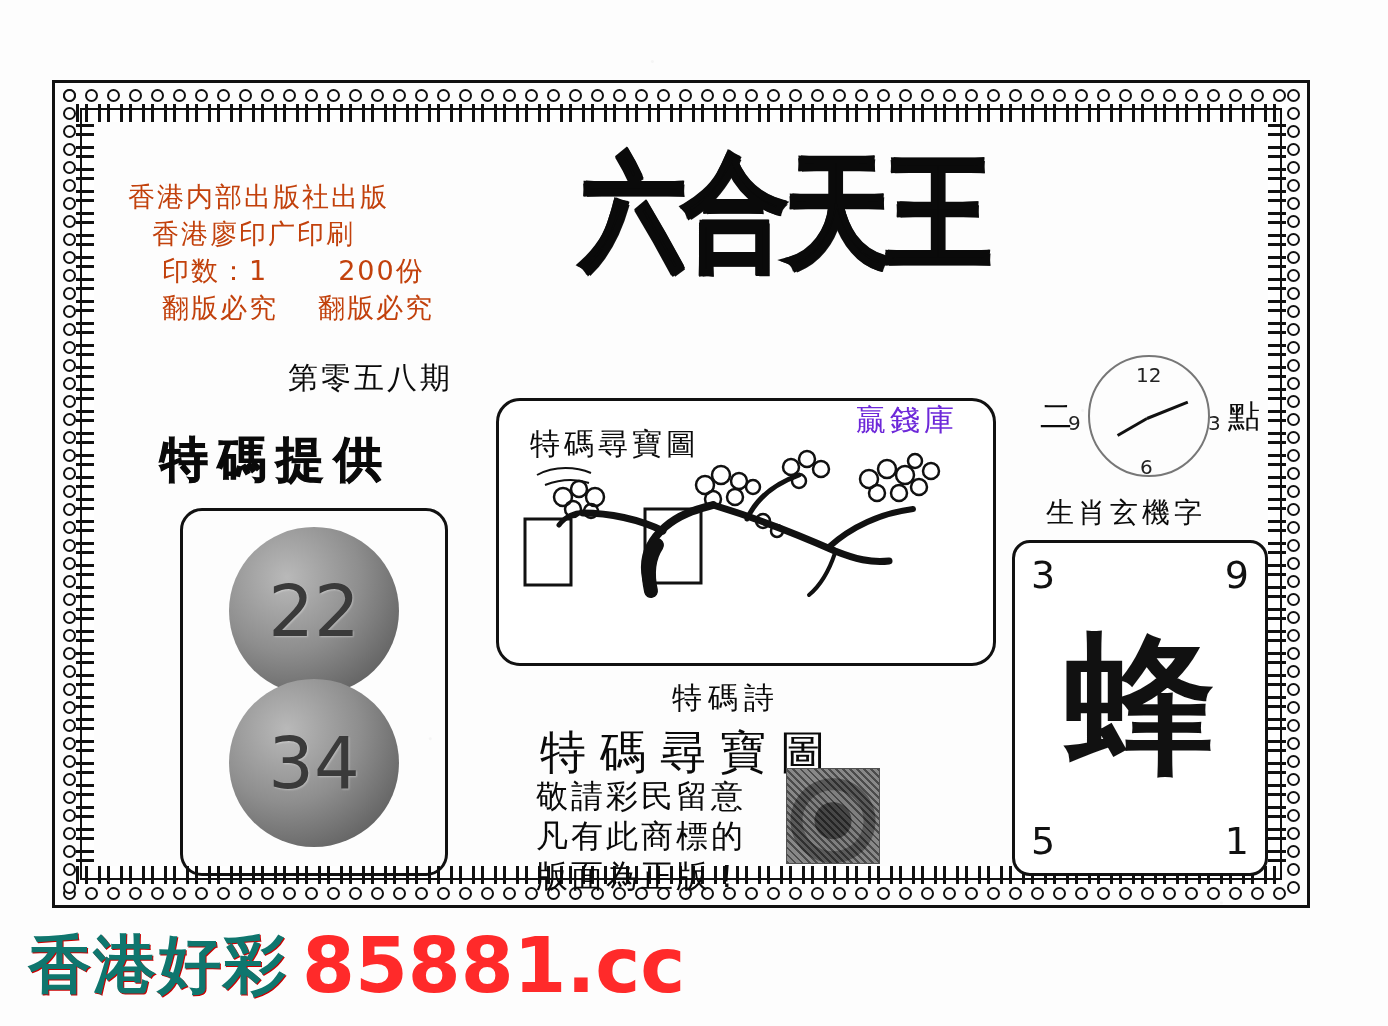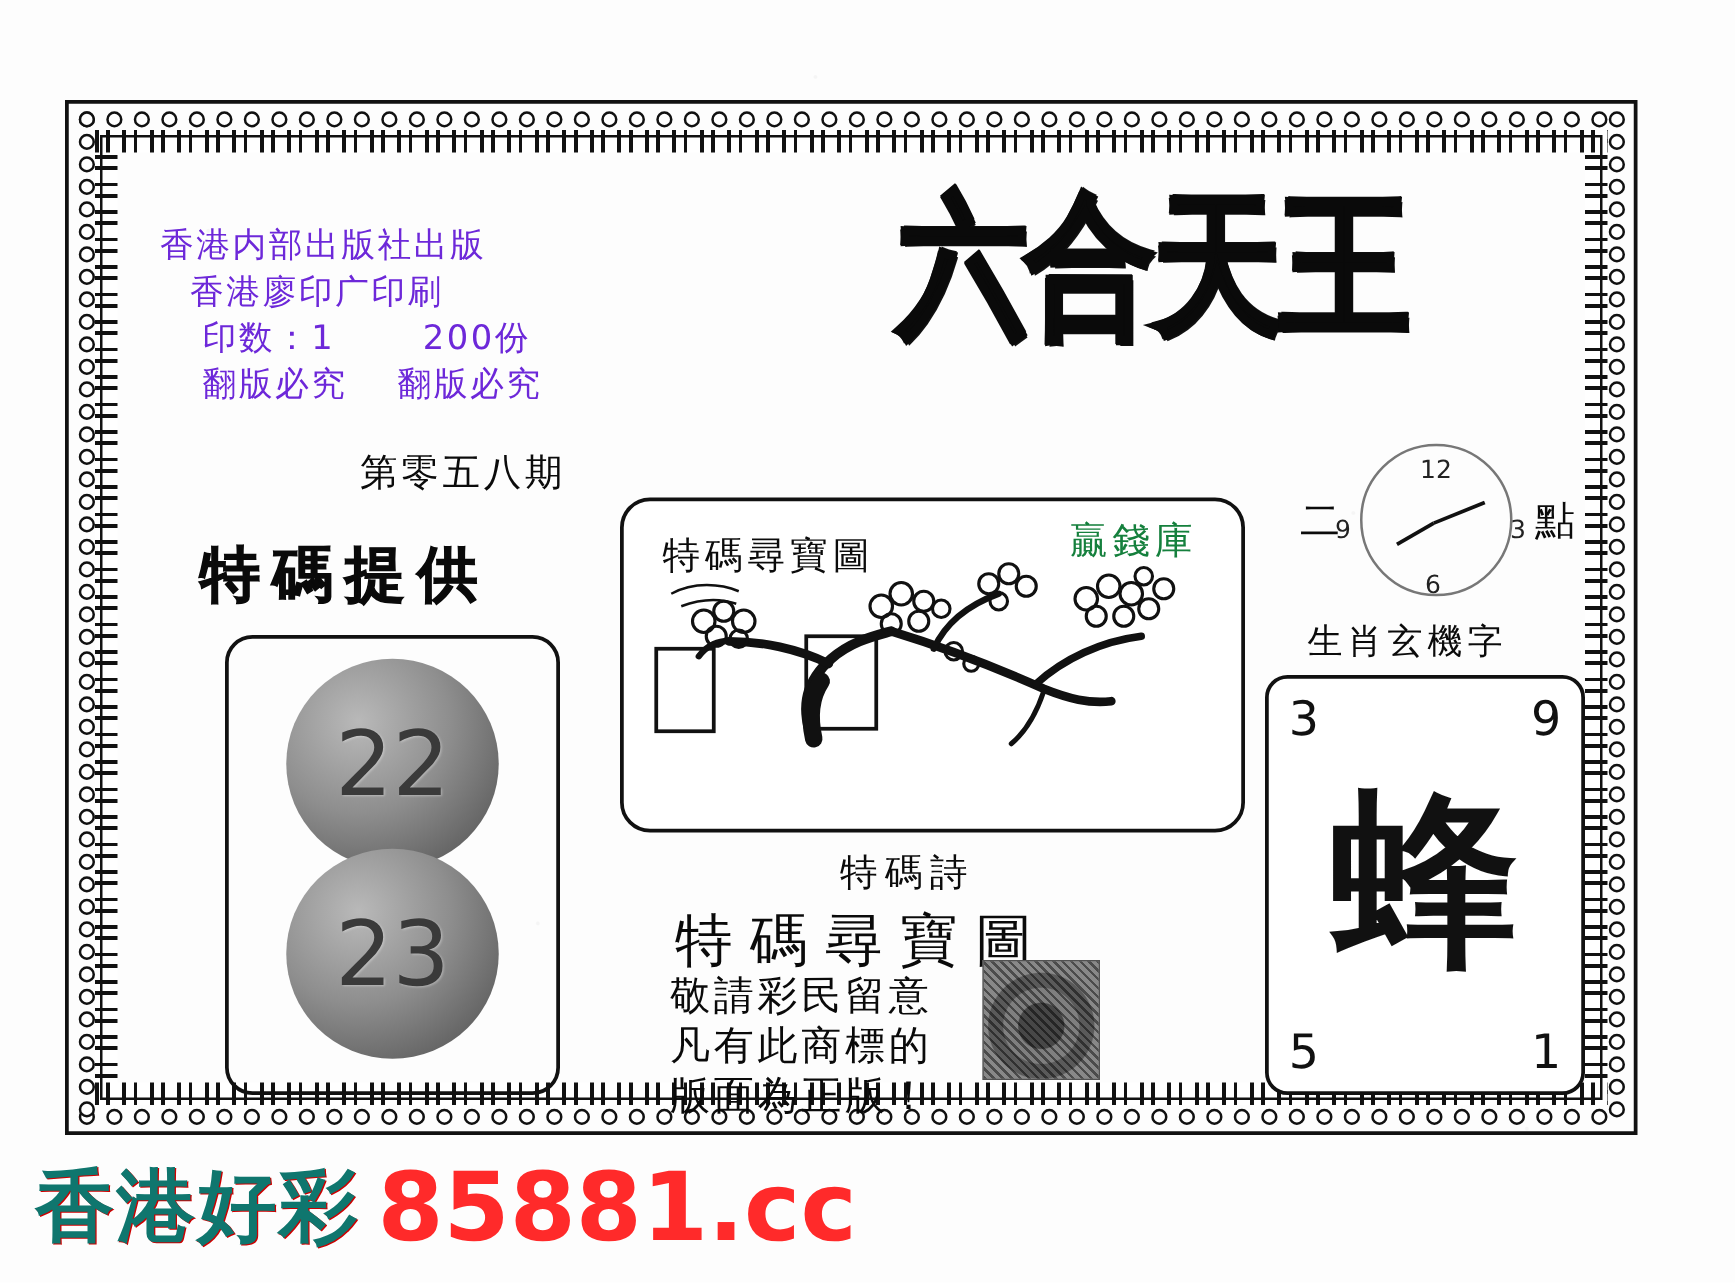--- a/index.html
+++ b/index.html
@@ -54,38 +54,38 @@
   .frame-inner{
     position:absolute;
     left:80px;top:108px;width:1202px;height:772px;
     border:2px solid #111;
     box-sizing:border-box;
   }
   
   .imprint{
     position:absolute;left:128px;top:178px;width:560px;
     font-family:"DejaVu Sans","Liberation Sans",sans-serif;
-    color:#6d28d9;
+    color:#c2410c;
   }
   .imprint .ln{font-size:27px;line-height:37px;letter-spacing:2px;white-space:nowrap;}
   .imprint .ln.i1{margin-left:0;}
   .imprint .ln.i2{margin-left:24px;}
   .imprint .ln.i3{margin-left:34px;}
   .imprint .ln.i4{margin-left:34px;}
   .imprint .ln.i5{margin-left:34px;}
   .sp-wide{display:inline-block;width:70px;}
   .sp-mid{display:inline-block;width:40px;}
   .issue{
     position:absolute;left:272px;top:358px;
     font-size:30px;letter-spacing:3px;color:#0b0b0b;white-space:nowrap;margin-left:16px;
   }
   
   .masthead{
-    position:absolute;left:602px;top:150px;width:640px;height:130px;
-    display:flex;align-items:center;justify-content:center;
+    position:absolute;left:581px;top:150px;width:640px;height:130px;
+    display:flex;align-items:center;justify-content:flex-start;
   }
   .masthead span{
     font-family:"DejaVu Sans","Liberation Sans",sans-serif;
     font-weight:bold;
     font-size:104px;
     letter-spacing:-2px;
     color:#0a0a0a;
     -webkit-text-stroke:3px #0a0a0a;
     text-shadow:2px 2px 0 #111, -2px 1px 0 #111, 1px -2px 0 #111;
     transform:scaleY(1.18);
@@ -127,21 +127,21 @@
     text-shadow:1px 1px 2px rgba(255,255,255,.35);
   }
   .ball-1{left:46px;top:16px;}
   .ball-2{left:46px;top:168px;}
   
   .pic-box{
     position:absolute;left:496px;top:398px;width:494px;height:262px;
     border:3px solid #111;border-radius:24px;overflow:hidden;background:#fff;
   }
   .pic-label-l{position:absolute;left:530px;top:424px;font-size:30px;letter-spacing:4px;color:#0b0b0b;}
-  .pic-label-r{position:absolute;left:856px;top:412px;font-size:30px;letter-spacing:4px;color:#15803d;}
+  .pic-label-r{position:absolute;left:856px;top:400px;font-size:30px;letter-spacing:4px;color:#6d28d9;}
   
   .poem-title{
     position:absolute;left:672px;top:678px;font-size:30px;letter-spacing:6px;color:#0b0b0b;text-align:center;
   }
   .poem-line{
     position:absolute;left:540px;top:722px;font-size:46px;letter-spacing:14px;color:#0a0a0a;white-space:nowrap;
   }
   .notice{
     position:absolute;left:536px;top:776px;font-size:32px;line-height:40px;letter-spacing:3px;color:#0a0a0a;
   }
@@ -437,21 +437,21 @@
   <div class="hand hand-m"></div>
   <div class="clk-right">點</div>
 </div>
 
 <div class="tm-title">特碼提供</div>
 <div class="ball-card">
   <div class="ball ball-1">
     <span>22</span>
   </div>
   <div class="ball ball-2">
-    <span>23</span>
+    <span>34</span>
   </div>
 </div>
 
 <div class="pic-box">
   <svg width="488" height="256" viewBox="0 0 488 256">
 
     <rect x="26" y="118" width="46" height="66" fill="none" stroke="#111" stroke-width="3"></rect>
     <rect x="146" y="108" width="56" height="74" fill="none" stroke="#111" stroke-width="3"></rect>
 
     <path d="M150 188 C140 160 150 140 166 126 C182 112 200 108 214 104" fill="none" stroke="#111" stroke-width="8" stroke-linecap="round"></path>

